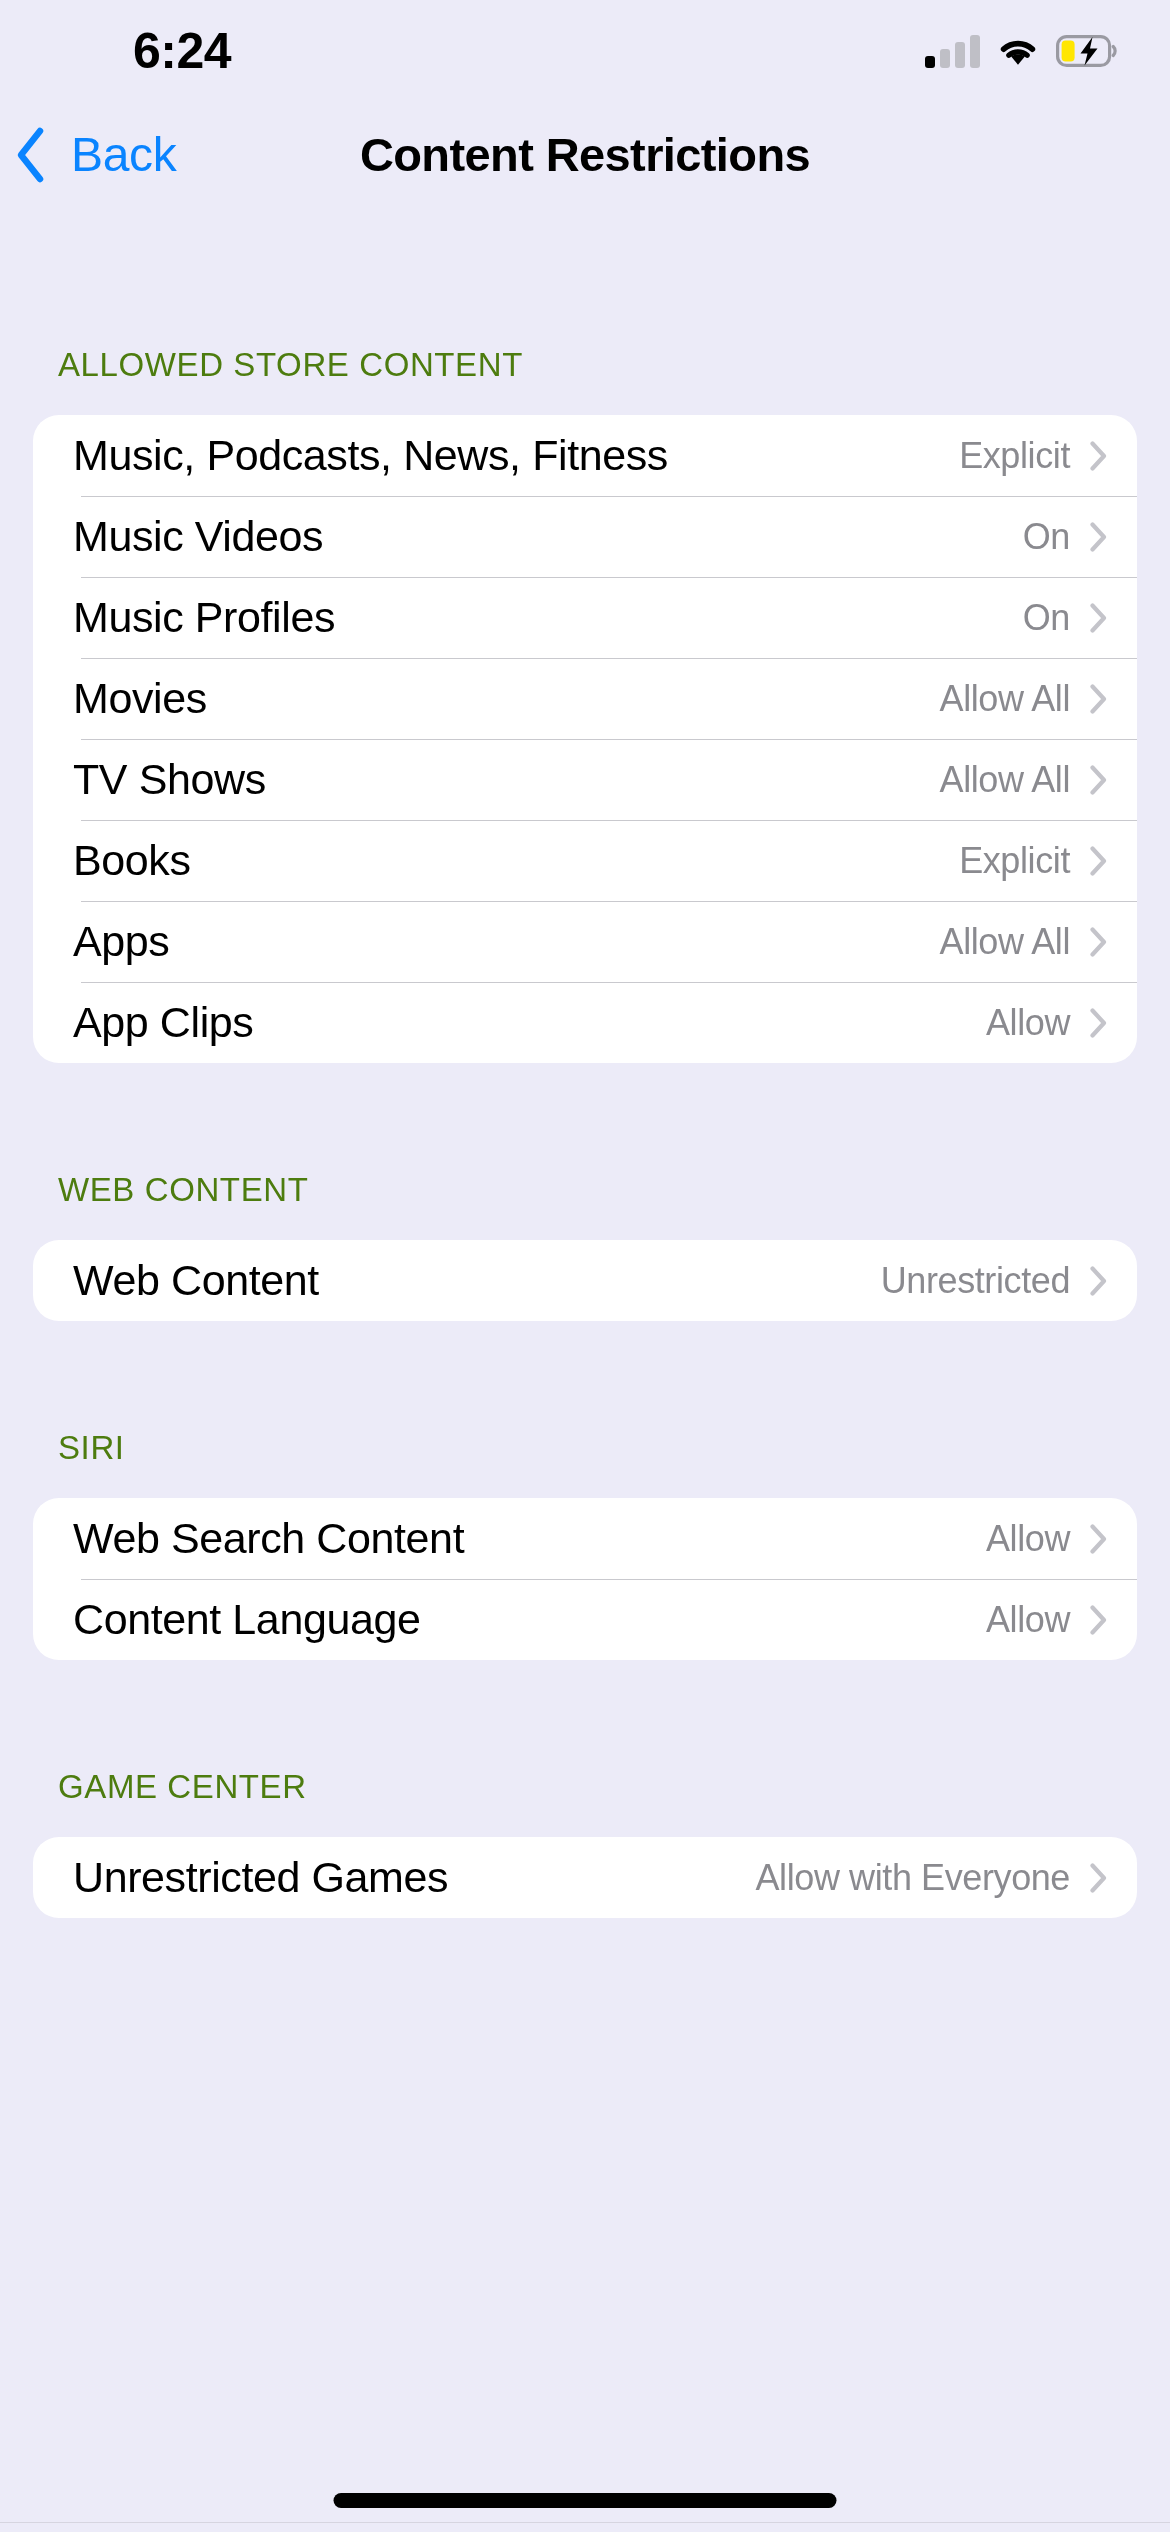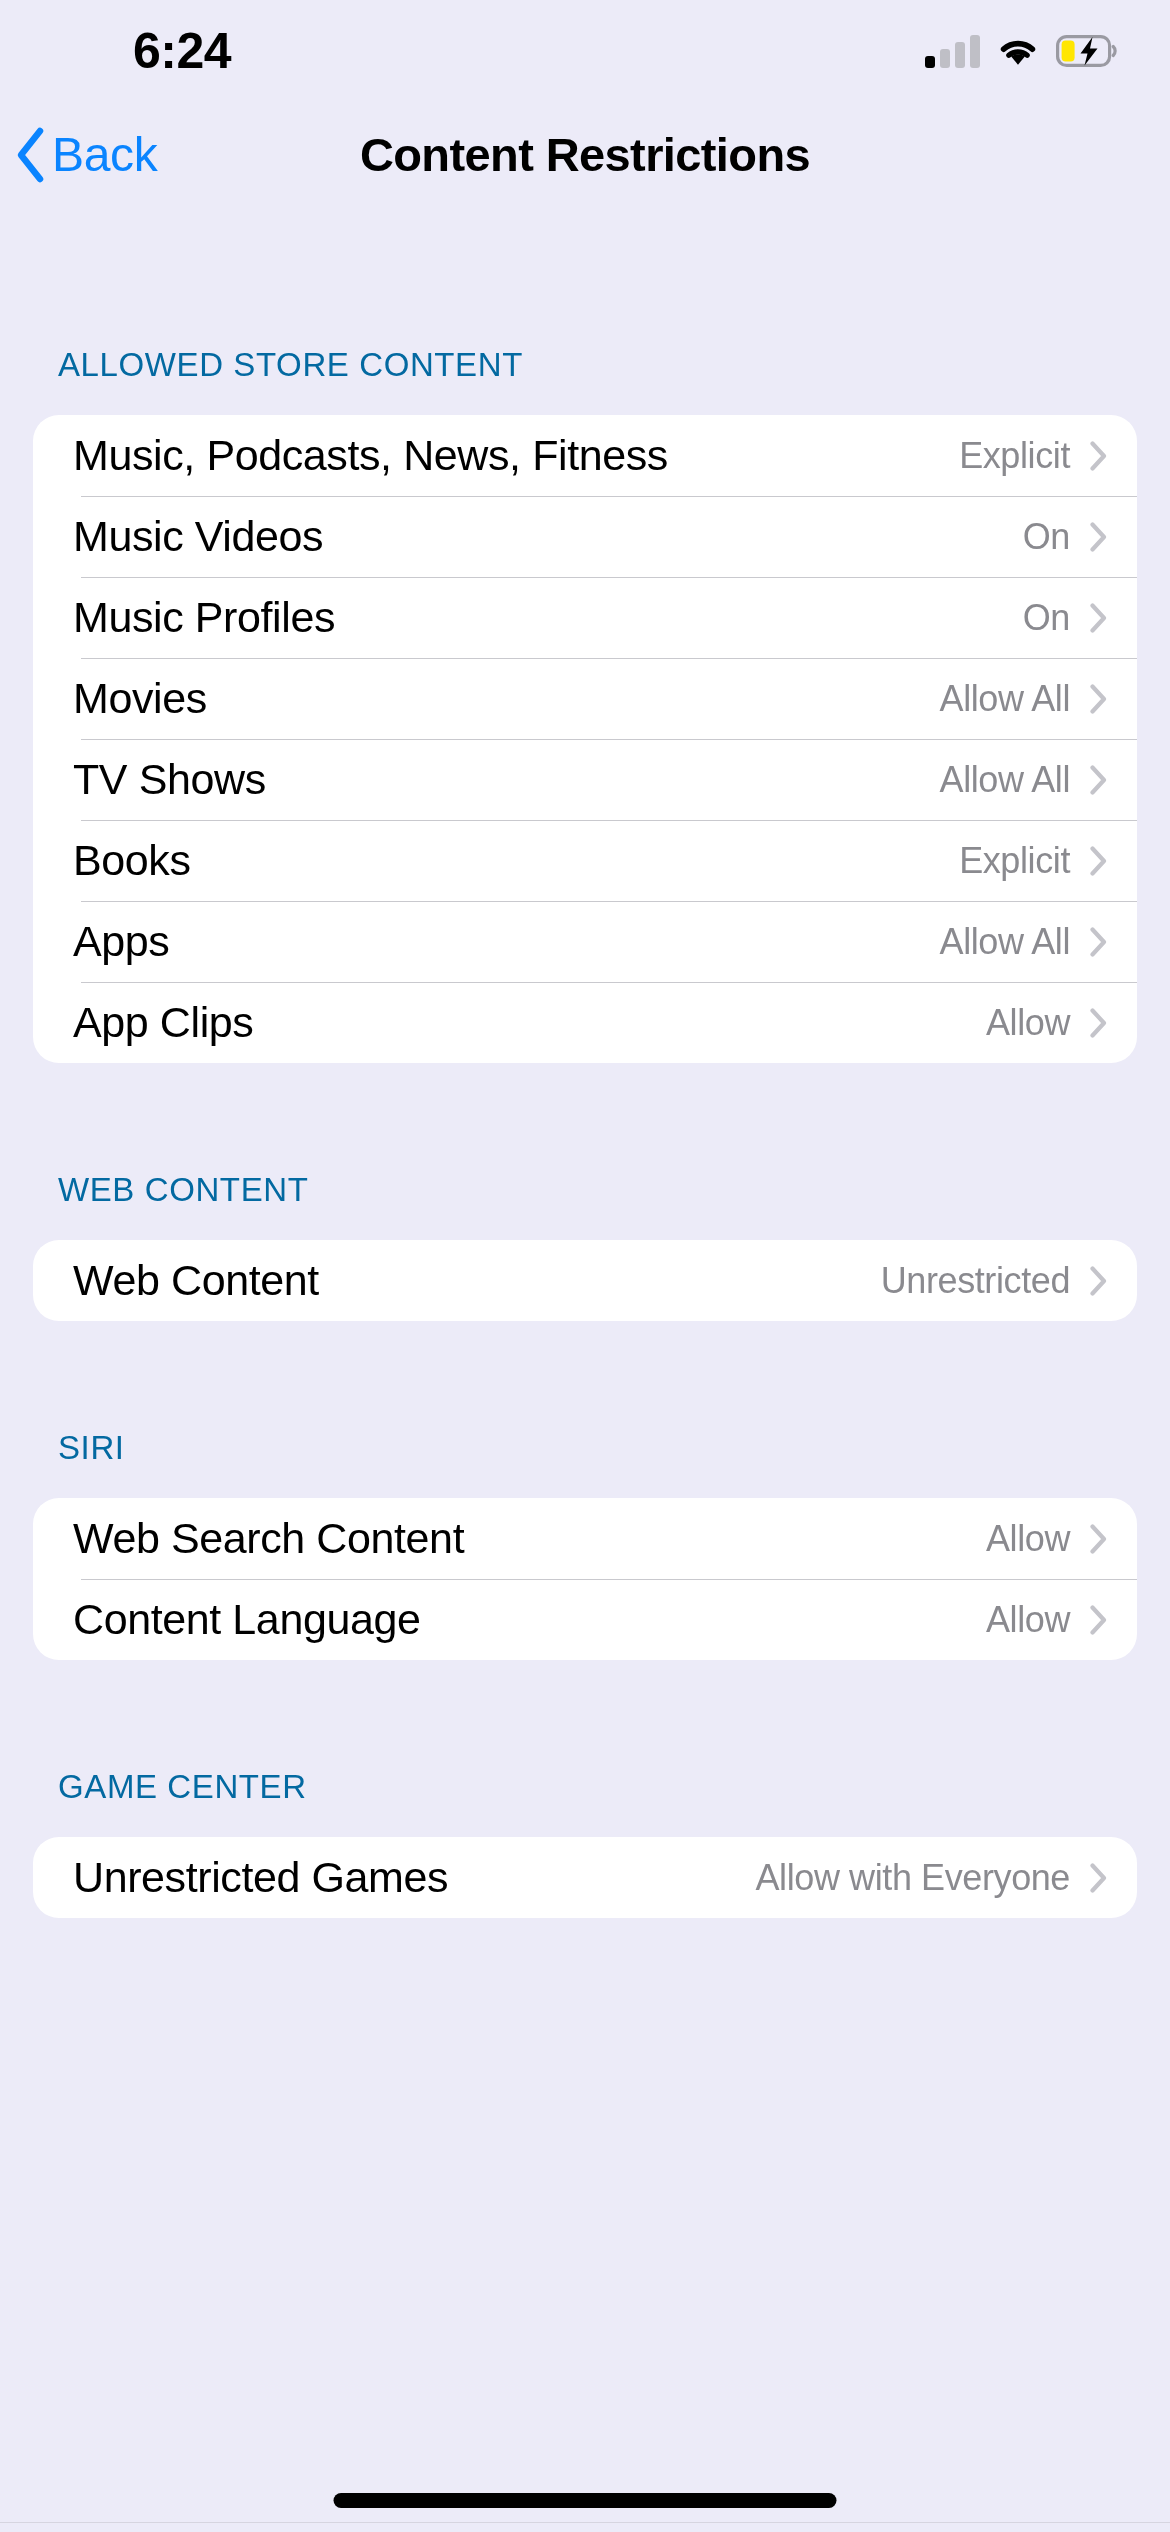--- a/index.html
+++ b/index.html
@@ -77,21 +77,21 @@
     width: 1170px;
     height: 112px;
   }
   .nav-back {
     position: absolute;
     left: 14px;
     top: 18px;
     display: flex;
     align-items: center;
     height: 74px;
-    gap: 4px;
+    gap: 23px;
     cursor: pointer;
   }
   .nav-back svg { width: 34px; height: 58px; display:block; }
   .nav-back-label {
     font-size: 48px;
     color: #0A84FF;
     letter-spacing: -0.3px;
     line-height: 58px;
   }
   .nav-title {
@@ -109,21 +109,21 @@
   
   .content {
     position: absolute;
     top: 212px;
     left: 0;
     width: 1170px;
   }
   .section { margin: 0; }
   .section-header {
     font-size: 33px;
-    color: #0369a1;
+    color: #4d7c0f;
     letter-spacing: 0.6px;
     padding: 0 0 0 58px;
     height: 40px;
     line-height: 40px;
   }
   .section-gap-1 { height: 133px; }   
   .section-gap { height: 107px; }
   .header-gap { height: 30px; }
 
   .card {

